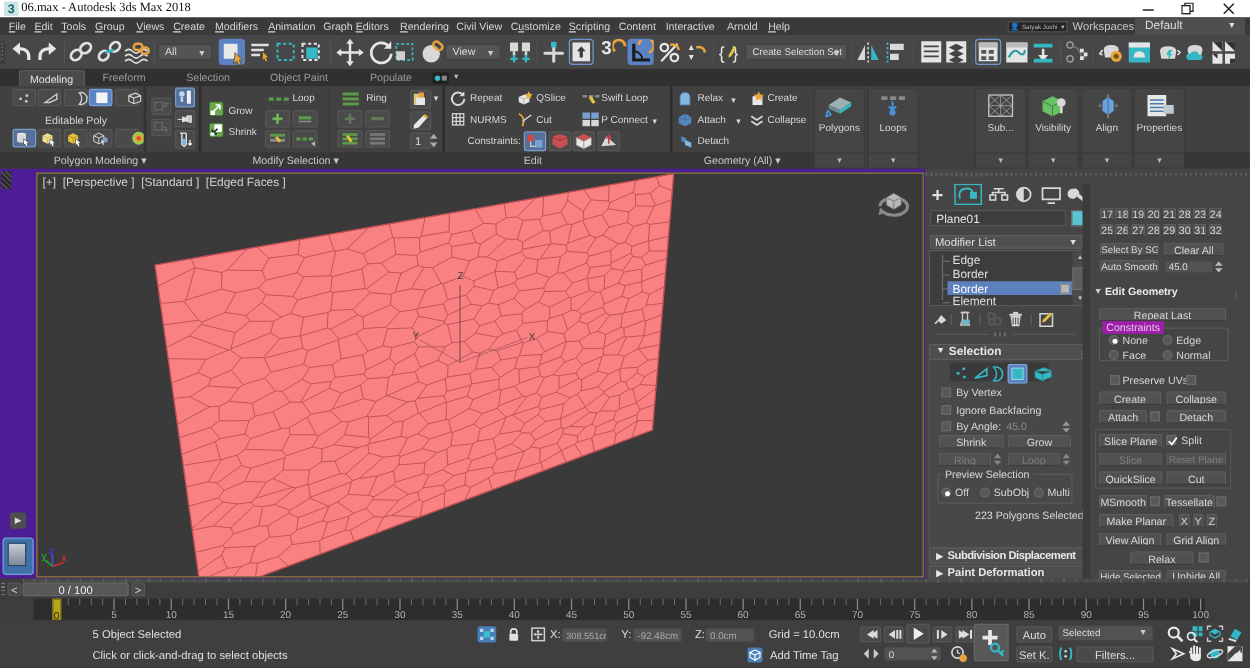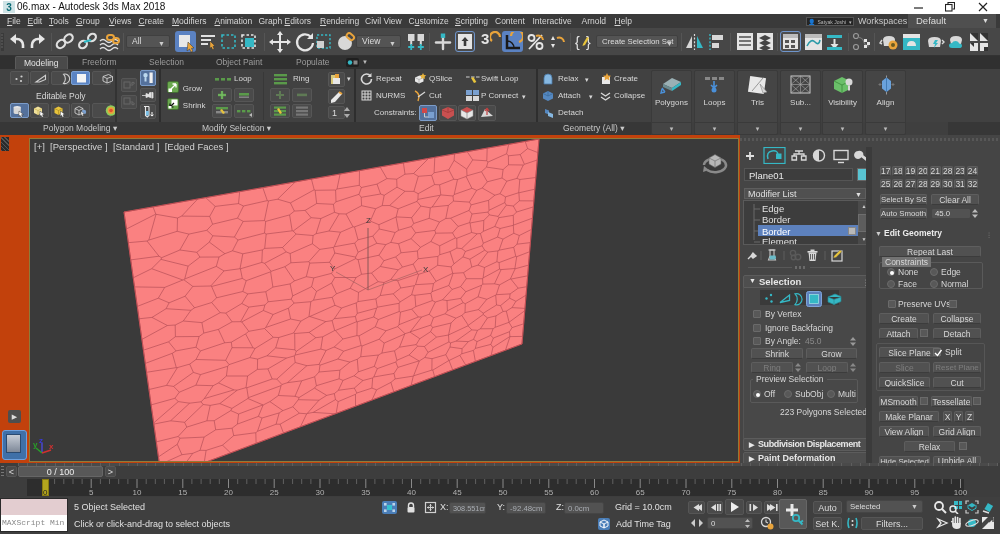--- a/index.html
+++ b/index.html
@@ -1,20 +1,20 @@
 <!DOCTYPE html>
 <html><head><meta charset="utf-8">
 <style>
 *{margin:0;padding:0;box-sizing:border-box;font-family:"Liberation Sans",sans-serif;}
 html,body{width:1000px;height:534px;overflow:hidden;background:#3f3f3f;}
 .abs{position:absolute;}
 #stage{position:relative;width:1000px;height:534px;background:#3f3f3f;}
 
 #title{left:0;top:0;width:1000px;height:14px;background:#fff;color:#111;font-size:10px;}
-#title .txt{position:absolute;left:17px;top:1px;}
+#title .txt{position:absolute;left:17px;top:1px;font-family:Liberation Serif, serif;}
 
 #menu{left:0;top:14px;width:1000px;height:14px;background:#3a3a3a;color:#d6d6d6;font-size:8.5px;white-space:nowrap;}
 #menu span.mi{position:absolute;top:2px;}
 #menu u{text-decoration:underline;text-underline-offset:1px;}
 
 #tbar{left:0;top:28px;width:1000px;height:28px;background:#474747;border-bottom:1px solid #333;}
 .tsep{position:absolute;top:5px;width:1px;height:18px;background:#393939;border-right:1px solid #555;}
 .tbtn-act{position:absolute;background:#5b82c2;border-radius:3px;}
 .drop{position:absolute;background:#545454;border:1px solid #404040;border-radius:2px;color:#ddd;font-size:8.5px;line-height:11px;padding-left:5px;white-space:nowrap;overflow:hidden;}
 .drop .ar{position:absolute;right:4px;top:0px;font-size:7px;color:#ccc;}
@@ -27,32 +27,32 @@
 #rlabels span{position:absolute;top:0;line-height:13px;}
 .rsep{position:absolute;top:0px;width:2px;height:53px;background:#2e2e2e;}
 .rbtn{position:absolute;background:#4a4a4a;border:1px solid #565656;border-radius:2px;}
 .rbtn.blue{background:#5b84c4;border-color:#7ba2d6;}
 .rtext{position:absolute;color:#d8d8d8;font-size:8px;white-space:nowrap;}
 
 .bigb{position:absolute;top:1px;width:40px;height:65px;background:#454545;border:1px solid #3a3a3a;border-radius:2px;color:#d8d8d8;font-size:8px;text-align:center;}
 .bigb .cap{position:absolute;top:27px;width:100%;text-align:center;}
 .bigb .foot{position:absolute;bottom:0;left:0;right:0;height:12px;border-top:1px solid #3a3a3a;color:#bbb;font-size:7px;line-height:11px;}
 
-#mainarea{left:0;top:135px;width:740px;height:328px;background:#c2410c;}
+#mainarea{left:0;top:135px;width:740px;height:328px;background:#4c1d95;}
 #vp{position:absolute;left:29px;top:3px;width:710px;height:324px;background:#3a3a3a;border:1px solid #8f7b3a;overflow:hidden;}
 #vplabel{position:absolute;left:4px;top:2px;color:#d2d2d2;font-size:9.5px;}
 
 #cpanel{left:740px;top:135px;width:260px;height:328px;background:#454545;font-size:8.5px;color:#d8d8d8;white-space:nowrap;}
 .btn{position:absolute;background:#515151;border:1px solid #5e5e5e;border-bottom-color:#3c3c3c;border-radius:2px;color:#d8d8d8;font-size:8.5px;text-align:center;white-space:nowrap;overflow:hidden;}
 .btn.dis{color:#7e7e7e;}
 .chk{position:absolute;width:8px;height:8px;background:#585858;border:1px solid #6a6a6a;border-radius:1px;}
 .radio{position:absolute;width:8px;height:8px;background:#585858;border:1px solid #6a6a6a;border-radius:50%;}
 .radio.on::after{content:"";position:absolute;left:2px;top:2px;width:4px;height:4px;border-radius:50%;background:#fff;}
 .grp{position:absolute;border:1px solid #5a5a5a;border-radius:2px;}
-.glabel{position:absolute;background:#737373;padding:0 3px;}
+.glabel{position:absolute;background:#a21caf;padding:0 3px;}
 
 #timeline{left:0;top:463px;width:1000px;height:15px;background:#3d3d3d;}
 #ruler{left:0;top:478px;width:1000px;height:19px;background:#3d3d3d;}
 #status{left:0;top:497px;width:1000px;height:37px;background:#3f3f3f;color:#e0e0e0;font-size:9px;white-space:nowrap;}
 .sfield{position:absolute;background:#525252;border:1px solid #454545;border-radius:2px;color:#a9adb3;font-size:7.8px;padding-left:3px;white-space:nowrap;overflow:hidden;}
 .sbtn{position:absolute;background:#4a4a4a;border:1px solid #565656;border-radius:2px;color:#ddd;font-size:9px;text-align:center;}
 </style></head>
 <body>
 <div id="stage">
 
@@ -665,29 +665,20 @@
         <div class="cap">Loops</div>
         <div class="foot">▾</div>
 <svg class="abs" style="left:8px;top:4px" width="25" height="20" viewBox="0 0 25 20">
           <g fill="#888">
             <rect x="2" y="2" width="5" height="3"></rect>
             <rect x="9" y="2" width="5" height="3"></rect>
             <rect x="16" y="2" width="5" height="3"></rect>
           </g>
           <path d="M11 6v7M11 13l-3-3M11 13l3-3" stroke="#4a90d9" stroke-width="1.6" fill="none"></path>
           <circle cx="11" cy="15" r="2.5" fill="#4a90d9"></circle>
-        </svg>
-      </div>
-<div class="bigb" style="left:737px;width:41px;">
-        <div class="cap">Tris</div>
-        <div class="foot">▾</div>
-<svg class="abs" style="left:8px;top:3px" width="25" height="22" viewBox="0 0 25 22">
-          <rect x="3" y="3" width="16" height="16" fill="#e8e8e8" transform="rotate(8 11 11)"></rect>
-          <path d="M6 17L17 4" stroke="#999" stroke-width="1"></path>
-          <path d="M14 10l7 8-4 1z" fill="#d8d8d8" stroke="#888" stroke-width="0.6"></path>
         </svg>
       </div>
 <div class="bigb" style="left:780px;width:41px;">
         <div class="cap">Sub...</div>
         <div class="foot">▾</div>
 <svg class="abs" style="left:8px;top:3px" width="25" height="22" viewBox="0 0 25 22">
           <rect x="2" y="2" width="19" height="17" fill="none" stroke="#ccc" stroke-width="1"></rect>
           <path d="M2 2l19 17M21 2L2 19M11.5 2v17M2 10.5h19M11.5 2L2 10.5M11.5 2l9.5 8.5M11.5 19L2 10.5M11.5 19l9.5-8.5" stroke="#aaa" stroke-width="0.6" fill="none"></path>
         </svg>
       </div>
@@ -705,20 +696,34 @@
         <div class="cap">Align</div>
         <div class="foot">▾</div>
 <svg class="abs" style="left:9px;top:3px" width="23" height="22" viewBox="0 0 23 22">
           <path d="M11.5 1.5v19" stroke="#999" stroke-width="1"></path>
           <path d="M11.5 3.5L16 7v7.5l-4.5 3.5L7 14.5V7z" fill="#6aa2dc"></path>
           <path d="M11.5 3.5v14.5" stroke="#3a72ac" stroke-width="0.8"></path>
           <path d="M3.5 10.5h3M5 9v3" stroke="#777" stroke-width="1"></path>
           <path d="M16.5 10.5h3M18 9v3" stroke="#777" stroke-width="1"></path>
         </svg>
       </div>
+<div class="bigb" style="left:907px;width:41px;">
+        <div class="cap">Properties</div>
+        <div class="foot">▾</div>
+<svg class="abs" style="left:8px;top:3px" width="25" height="22" viewBox="0 0 25 22">
+          <rect x="2" y="2" width="15" height="17" fill="#e8e8e8"></rect>
+          <g stroke="#4a7aa8" stroke-width="1.2">
+            <line x1="4" y1="6" x2="15" y2="6"></line>
+            <line x1="4" y1="9" x2="15" y2="9"></line>
+            <line x1="4" y1="12" x2="15" y2="12"></line>
+            <line x1="4" y1="15" x2="15" y2="15"></line>
+          </g>
+          <rect x="15" y="10" width="8" height="7" fill="#c0c8d0"></rect>
+        </svg>
+      </div>
 </div>
 <div class="abs" id="rlabels">
   <span style="left:43px;">Polygon Modeling ▾</span>
   <span style="left:202px;">Modify Selection ▾</span>
   <span style="left:419px;">Edit</span>
   <span style="left:563px;">Geometry (All) ▾</span>
 </div>
 
 <div class="abs" id="mainarea">
   <div class="abs" style="left:1px;top:2px;width:8px;height:14px;background:repeating-linear-gradient(45deg,#555 0 1px,#2b2b2b 1px 3px);"></div>
@@ -927,21 +932,21 @@
         <div class="abs" style="left:201px;top:144px;">Normal</div>
 <div class="chk" style="left:148px;top:165px;"></div>
         <div class="abs" style="left:158px;top:164px;">Preserve UVs</div>
 <div class="abs" style="left:209px;top:165px;width:8px;height:8px;background:#585858;border:1px solid #6a6a6a;"></div>
 <div class="btn" style="left:139px;top:178px;width:50px;height:11px;line-height:10px;">Create</div>
 <div class="btn" style="left:193px;top:178px;width:48px;height:11px;line-height:10px;">Collapse</div>
 <div class="btn" style="left:139px;top:193px;width:39px;height:11px;line-height:10px;">Attach</div>
 <div class="abs" style="left:180px;top:194px;width:8px;height:8px;background:#585858;border:1px solid #6a6a6a;"></div>
 <div class="btn" style="left:193px;top:193px;width:48px;height:11px;line-height:10px;">Detach</div>
 <div class="grp" style="left:136px;top:208px;width:109px;height:48px;border-color:#565656;"></div>
-<div class="btn" style="left:139px;top:212px;width:61px;height:11px;line-height:10px;">Slice Plane</div>
+<div class="btn" style="left:139px;top:212px;width:51px;height:11px;line-height:10px;">Slice Plane</div>
 <div class="abs" style="left:193px;top:213px;width:8px;height:8px;background:#585858;border:1px solid #6a6a6a;"><svg width="8" height="8" viewBox="0 0 8 8">
             <path d="M1 4l2.5 2.5L7.5 1" stroke="#fff" stroke-width="1.4" fill="none"></path>
           </svg></div>
 <div class="abs" style="left:205px;top:212px;text-align:center;">Split</div>
 <div class="btn dis" style="left:139px;top:227px;width:51px;height:11px;line-height:10px;">Slice</div>
 <div class="btn dis" style="left:193px;top:227px;width:48px;height:11px;line-height:10px;font-size:8px;">Reset Plane</div>
 <div class="btn" style="left:139px;top:242px;width:51px;height:11px;line-height:10px;">QuickSlice</div>
 <div class="btn" style="left:193px;top:242px;width:48px;height:11px;line-height:10px;">Cut</div>
 <div class="btn" style="left:139px;top:261px;width:39px;height:11px;line-height:10px;">MSmooth</div>
 <div class="abs" style="left:180px;top:262px;width:8px;height:8px;background:#585858;border:1px solid #6a6a6a;"></div>
@@ -1092,24 +1097,20 @@
         <line x1="896.9" y1="0" x2="896.9" y2="5" stroke="#6f6f6f" stroke-width="0.8"></line>
         <line x1="906.1" y1="0" x2="906.1" y2="5" stroke="#6f6f6f" stroke-width="0.8"></line>
         <line x1="915.2" y1="0" x2="915.2" y2="5" stroke="#6f6f6f" stroke-width="0.8"></line>
         <line x1="924.4" y1="0" x2="924.4" y2="5" stroke="#6f6f6f" stroke-width="0.8"></line>
         <line x1="933.5" y1="0" x2="933.5" y2="9" stroke="#8a8a8a" stroke-width="1"></line>
         <text x="933.5" y="15.5" font-size="8" fill="#b2b2b2" text-anchor="middle">100</text>
       </svg>
   <div class="abs" style="left:42px;top:1px;width:6.5px;height:17px;background:#b3a51e;border:1px solid #8a7c10;color:#222;font-size:8px;text-align:center;line-height:26px;">0</div>
 </div>
 <div class="abs" id="status">
-  <div class="abs" style="left:0px;top:1px;width:68px;height:34px;background:#fff;border:1px solid #2a2a2a;">
-    <div style="position:absolute;left:0;top:0;width:66px;height:16px;background:#e3cdd0;"></div>
-    <div style="position:absolute;left:1px;top:19px;font-family:'Liberation Mono',monospace;font-size:8px;color:#8a8a8a;white-space:nowrap;">MAXScript Min</div>
-  </div>
   <div class="abs" style="left:74px;top:5px;">5 Object Selected</div>
   <div class="abs" style="left:74px;top:21.5px;">Click or click-and-drag to select objects</div>
   <div class="abs" style="left:382px;top:3.5px;width:15px;height:13px;background:#4a7eb8;border-radius:2px;"></div>
   <svg class="abs" style="left:382px;top:3.5px" width="15" height="13" viewBox="0 0 15 13">
         <g fill="#bcd4ea">
           <rect x="2" y="2" width="2.6" height="2.6"></rect>
           <rect x="10.4" y="2" width="2.6" height="2.6"></rect>
           <rect x="2" y="8.4" width="2.6" height="2.6"></rect>
           <rect x="10.4" y="8.4" width="2.6" height="2.6"></rect>
         </g>

